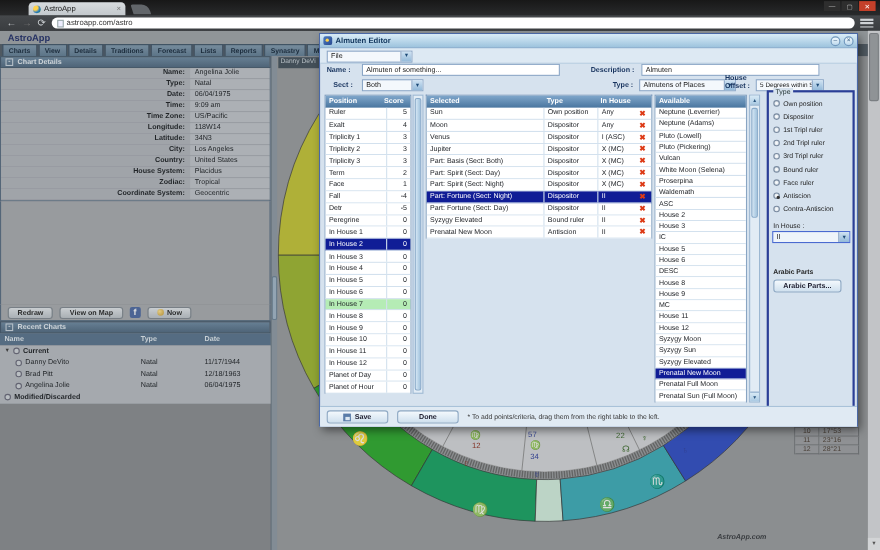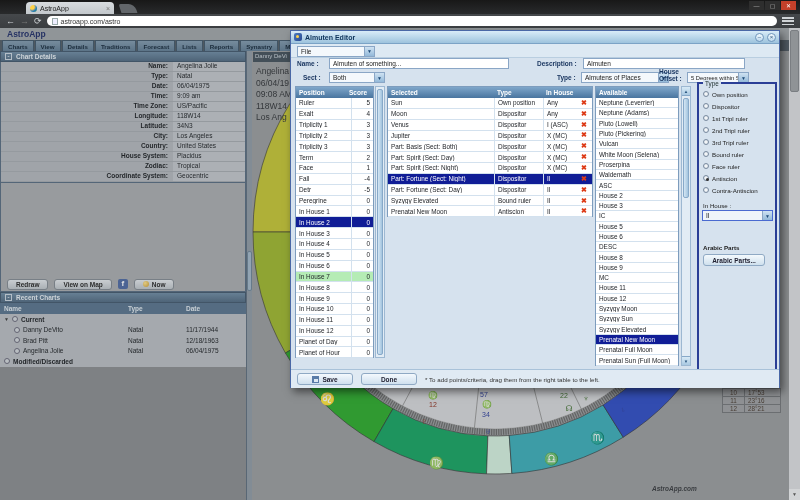--- a/index.html
+++ b/index.html
@@ -281,27 +281,20 @@
         <text x="232" y="346" fill="#2a3a9a" font-size="7" text-anchor="middle">57</text>
         <text x="235" y="356" fill="#2a3a9a" font-size="8" text-anchor="middle">♍</text>
         <text x="234" y="366" fill="#2a3a9a" font-size="7" text-anchor="middle">34</text>
         <text x="236" y="383" fill="#2a3a9a" font-size="8" text-anchor="middle">♅</text>
         <text x="312" y="347" fill="#3a6a2a" font-size="7" text-anchor="middle">22</text>
         <text x="317" y="360" fill="#3a6a2a" font-size="8" text-anchor="middle">☊</text>
         <text x="334" y="350" fill="#3a6a2a" font-size="8" text-anchor="middle">♆</text>
         <text x="371" y="361" fill="#2a3a9a" font-size="8" text-anchor="middle">♄</text>
       </svg>
     <div class="danny-tab">Danny DeVi</div>
-    <div class="chart-info" id="chart-info">
-        <div>Angelina</div>
-        <div>06/04/19</div>
-        <div>09:08 AM</div>
-        <div>118W14</div>
-        <div>Los Ang</div>
-      </div>
     <div class="house-table" id="house-table">
         <div class="ht-row">
           <div class="ht-cell ht-n">10</div>
           <div class="ht-cell ht-v">17°53</div>
         </div>
         <div class="ht-row">
           <div class="ht-cell ht-n">11</div>
           <div class="ht-cell ht-v">23°16</div>
         </div>
         <div class="ht-row">

